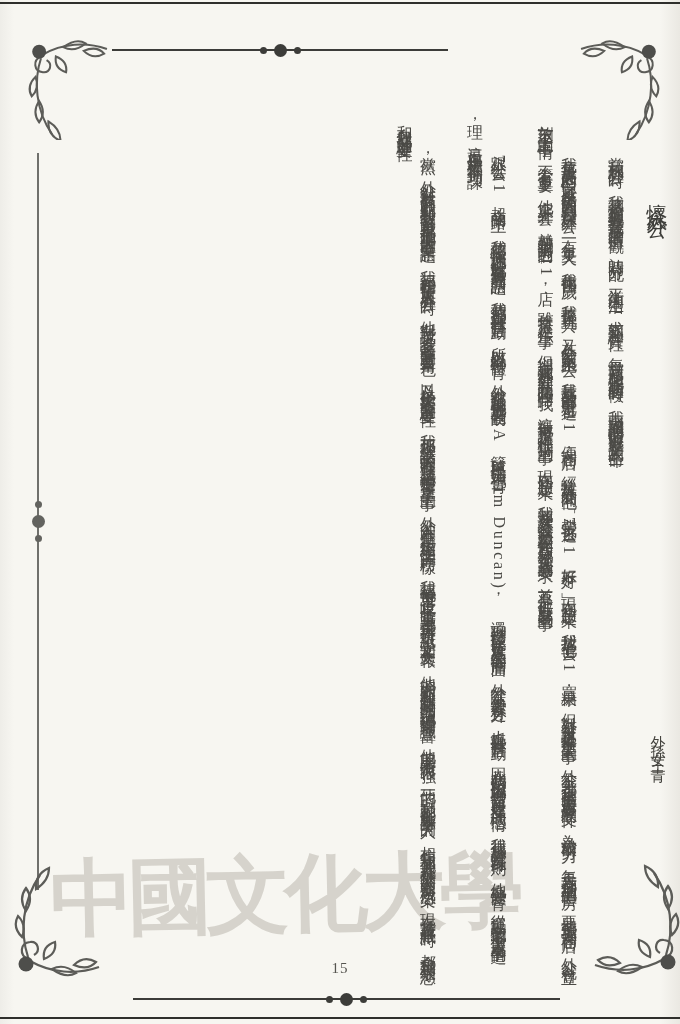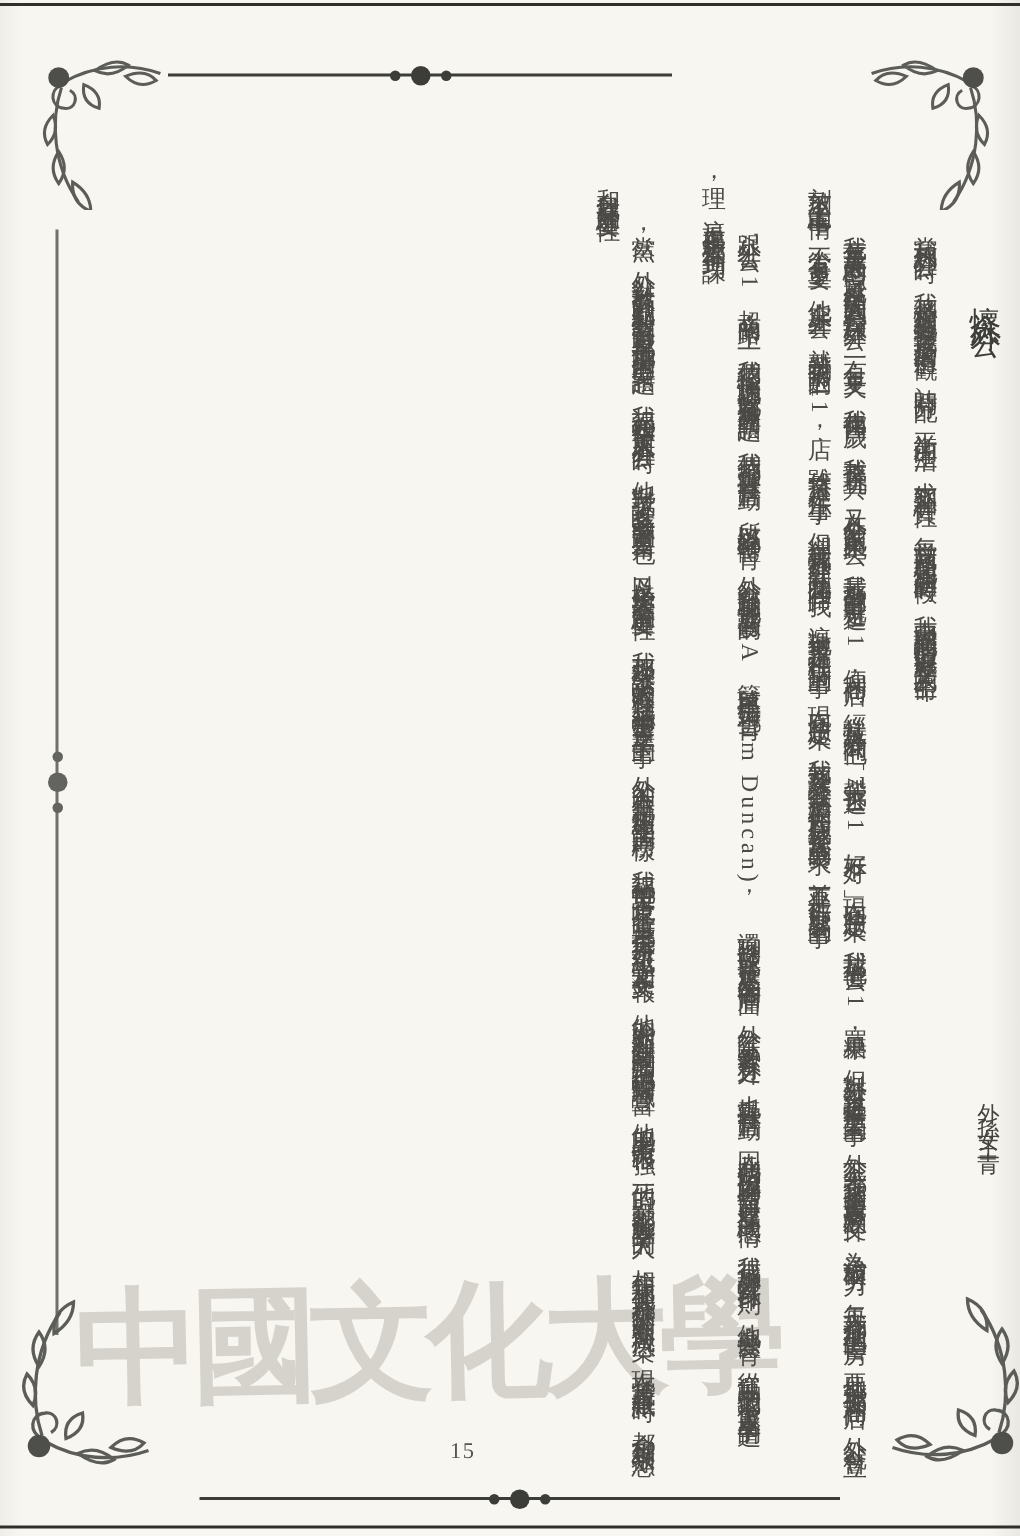--- a/index.html
+++ b/index.html
@@ -44,21 +44,21 @@
   }
   .body-text {
     position:absolute; top:112px; right:52px; height:848px; z-index:1;
     font-size:16px; line-height:23.5px; letter-spacing:2.7px;
   }
   .body-text p { margin:0; text-indent:2em; }
   .body-text p + p { margin-block-start:23.5px; }
 
   .page-number {
     position:absolute; left:300px; top:960px; width:80px; z-index:1;
-    text-align:left; font-size:15px; color:#55544f; letter-spacing:1px;
+    text-align:center; font-size:15px; color:#55544f; letter-spacing:1px;
   }
 </style>
 </head>
 <body>
 
 <div class="page">
 
   <div class="edge-line top"></div>
   <div class="edge-line bottom"></div>
 

